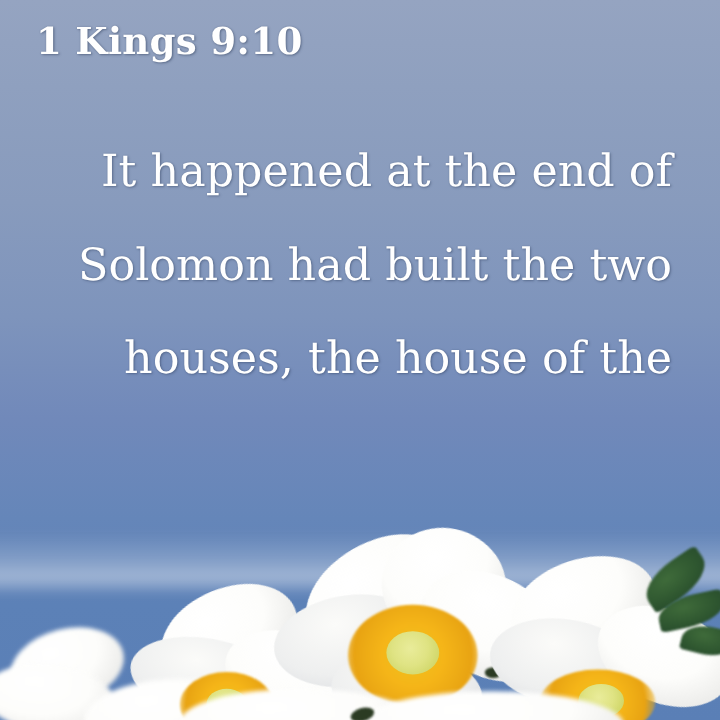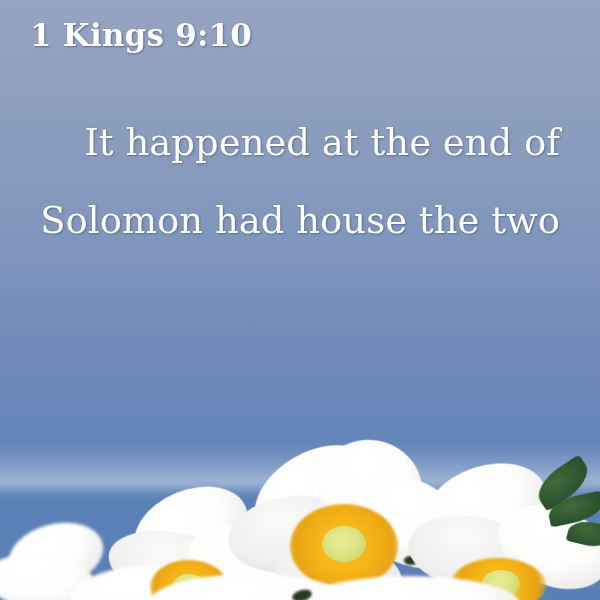--- a/index.html
+++ b/index.html
@@ -155,16 +155,17 @@
     <div class="leaf" style="left:534px; top:18px;  width:58px; height:30px; transform:rotate(-34deg);"></div>
     <div class="leaf" style="left:548px; top:46px;  width:56px; height:26px; transform:rotate(-12deg);"></div>
     <div class="leaf" style="left:568px; top:72px;  width:44px; height:24px; transform:rotate(14deg);"></div>
     <div class="speck" style="left:292px; top:140px; width:20px; height:11px; transform:rotate(-16deg);"></div>
   </div>
 
   <div id="title">1 Kings 9:10</div>
 
   <div id="verse">
     <span class="vline">It happened at the end of</span>
-    <span class="vline">Solomon had house the two</span>
+    <span class="vline">Solomon had built the two</span>
+    <span class="vline">houses, the house of the</span>
   </div>
 
 </div>
 
 </body></html>

